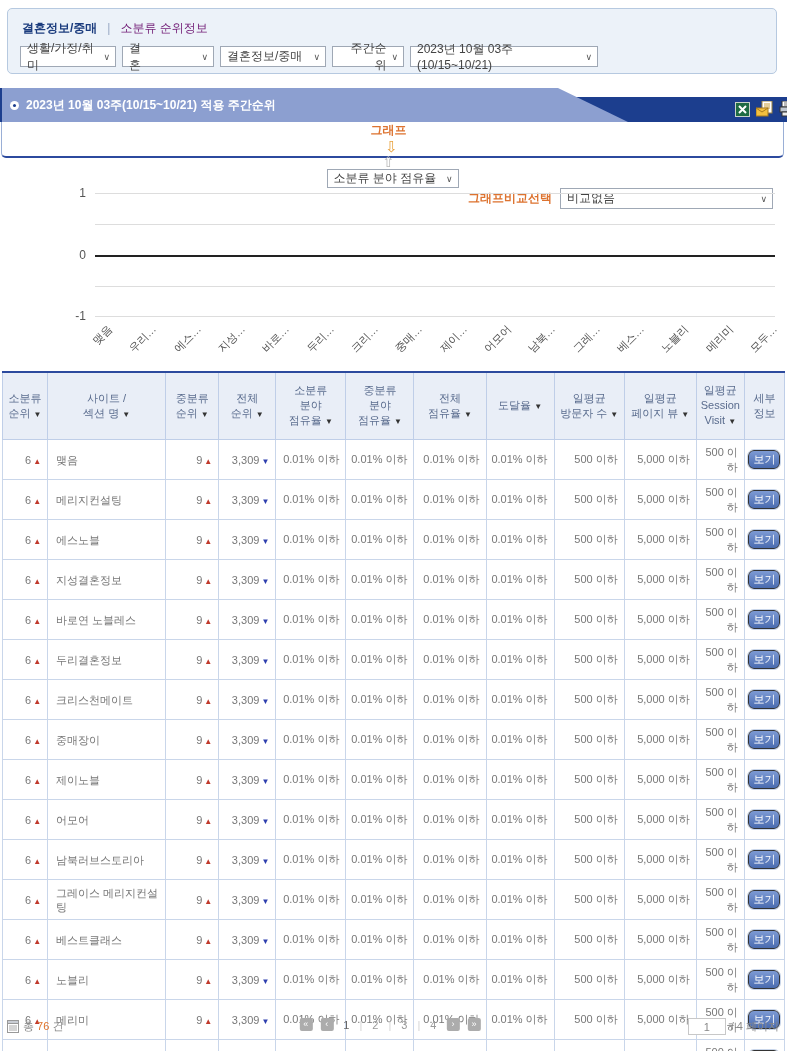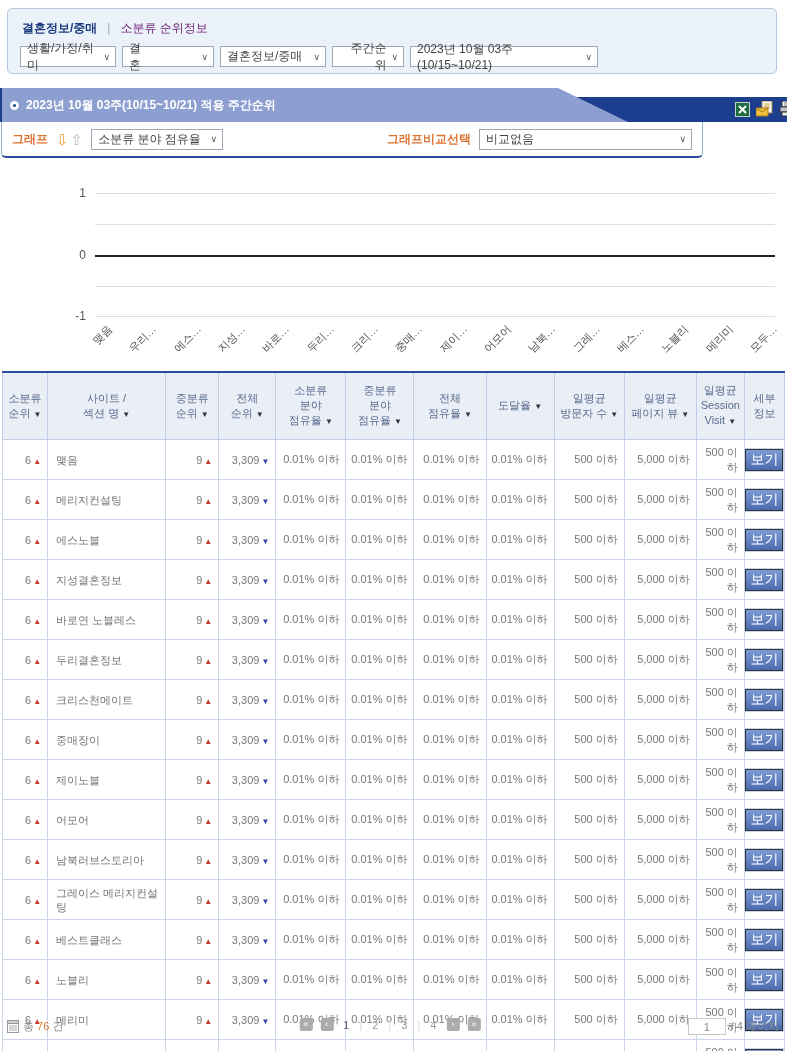--- a/index.html
+++ b/index.html
@@ -18,21 +18,21 @@
   
   .title-bar{position:absolute;left:0;top:88px;width:787px;height:34px;padding-left:20px;}
   .navy-bar{position:absolute;left:0;top:9px;right:3px;bottom:0;background:#1C3E8E;border-radius:0 3px 0 0;}
   .title-tab{position:absolute;left:0;top:0;width:628px;height:34px;background:#8C9FD0;clip-path:polygon(0 0,558px 0,628px 34px,0 34px);display:flex;align-items:center;color:#fff;font-weight:bold;border-left:2px solid #1C3E8E;box-sizing:border-box;}
   .bullet{width:9px;height:9px;background:#fff;border-radius:50%;margin:0 7px 0 8px;position:relative;flex:0 0 auto;}
   .bullet:after{content:"";position:absolute;left:3px;top:3px;width:3px;height:3px;background:#1C3E8E;border-radius:50%;}
   .bar-icons{position:absolute;right:12px;top:13px;display:flex;gap:6px;align-items:flex-end;}
   .bar-icons .ibtn{cursor:pointer;line-height:0;}
 
   
-  .controls-row{position:absolute;left:1px;top:122px;width:702px;height:36px;background:#fff;border-left:1px solid #9AAFD6;border-right:1px solid #9AAFD6;border-bottom:2px solid #2C4A9E;border-radius:0 0 5px 5px;box-sizing:border-box;display:flex;align-items:center;padding:0 10px;}
+  .controls-row{position:absolute;left:1px;top:122px;width:783px;height:36px;background:#fff;border-left:1px solid #9AAFD6;border-right:1px solid #9AAFD6;border-bottom:2px solid #2C4A9E;border-radius:0 0 5px 5px;box-sizing:border-box;display:flex;align-items:center;padding:0 10px;flex-direction:column;}
   .ctl-label{color:#DD7330;font-weight:bold;margin-right:8px;}
   .arr{font-size:15px;line-height:15px;margin-right:2px;cursor:pointer;}
   .arr.down{color:#E8A13C;}
   .arr.up{color:#B9B9B9;margin-right:8px;}
   .metric{width:132px;}
   .right-group{margin-left:auto;display:flex;align-items:center;}
   .compare{width:213px;}
 
   
   .chart{position:absolute;left:0;top:165px;width:787px;height:206px;}
@@ -46,21 +46,21 @@
   
   .rank-table{position:absolute;left:2px;top:371px;width:783px;border-collapse:collapse;table-layout:fixed;font-size:11px;border-top:2px solid #2C4A9E;}
   .rank-table th{background:#E9EEF7;color:#5A6C8E;border:1px solid #BFCEE8;font-weight:normal;height:62px;padding:2px 1px;line-height:15px;}
   .rank-table td{border:1px solid #C9D6EA;color:#777;height:35px;padding:2px 0;}
   td.num{text-align:right;padding-right:6px;}
   td.site{text-align:left;padding-left:8px;line-height:14px;}
   td.center{text-align:center;}
   .sortm{color:#333;font-size:8px;}
   .tu{color:#C0392B;font-size:8px;margin-left:2px;}
   .td{color:#2E3FAE;font-size:8px;margin-left:2px;}
-  .viewbtn{background:linear-gradient(#7D9AD4,#4A6CB0);color:#fff;border:1px solid #333;outline:1px solid #C9D6EA;border-radius:0;font-size:14px;padding:1px 4px;cursor:pointer;font-family:inherit;}
+  .viewbtn{background:linear-gradient(#7D9AD4,#4A6CB0);color:#fff;border:1px solid #333;outline:1px solid #C9D6EA;border-radius:6px;font-size:11px;padding:1px 4px;cursor:pointer;font-family:inherit;}
 
   
   .footer{position:absolute;left:0;top:1016px;width:787px;height:24px;font-size:11px;color:#888;}
   .f-left{position:absolute;left:7px;top:3px;display:flex;align-items:center;gap:4px;}
   .f-count{color:#E0762F;}
   .f-center{position:absolute;left:50%;top:2px;transform:translateX(-52%);display:flex;align-items:center;gap:8px;}
   .pbtn{width:13px;height:13px;background:#ACACAC;color:#fff;border-radius:2px;font-size:9px;line-height:13px;text-align:center;display:inline-block;cursor:pointer;}
   .pnum{color:#999;cursor:pointer;padding:0 2px;}
   .pnum.cur{color:#666;}
   .psep{color:#D5D5D5;}

